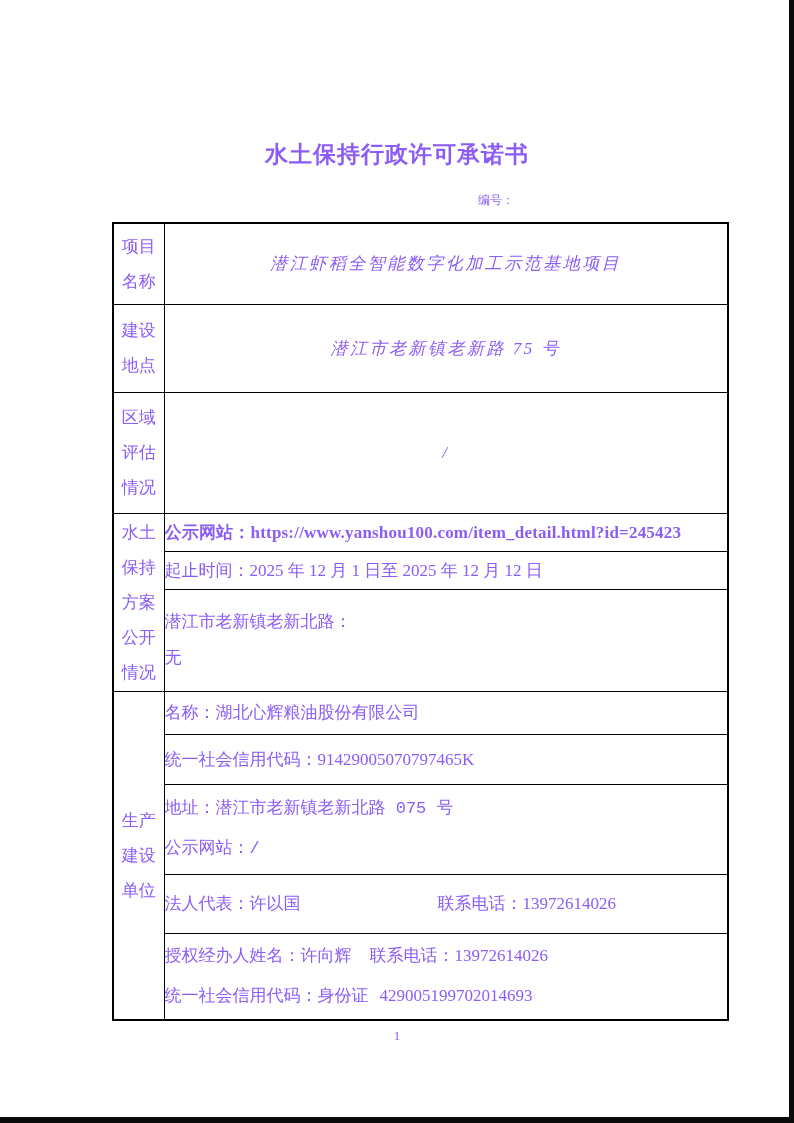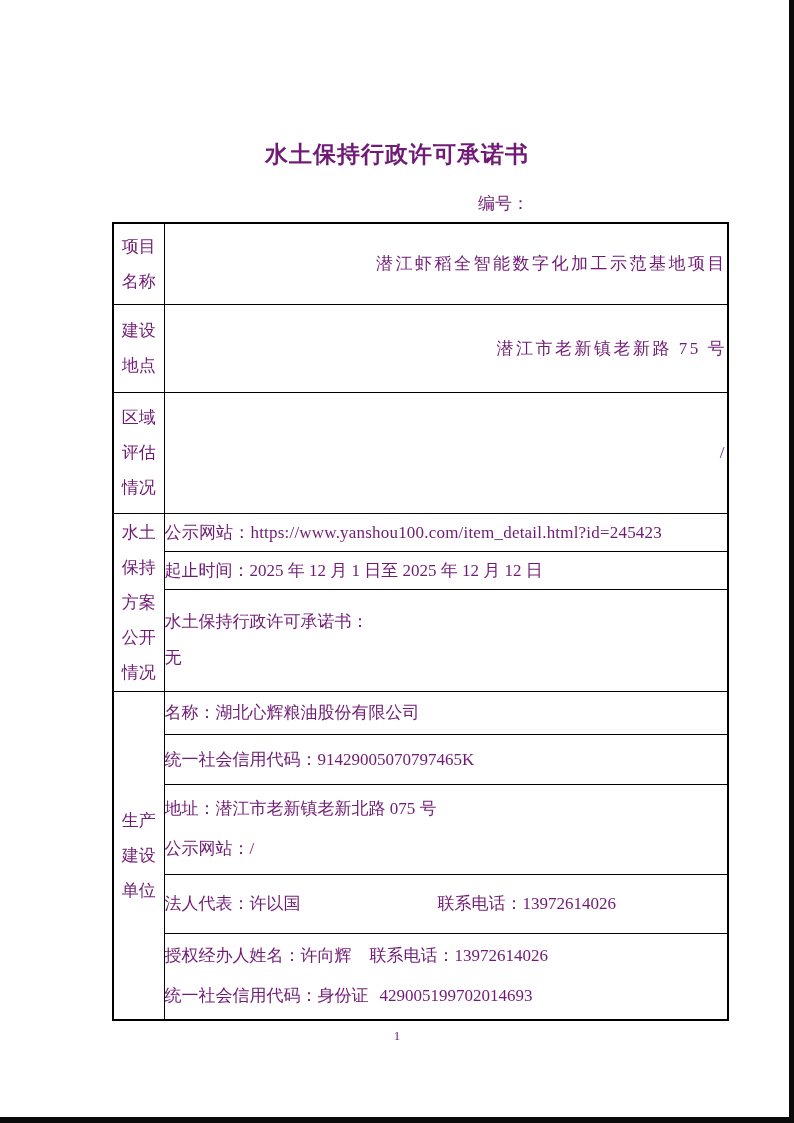--- a/index.html
+++ b/index.html
@@ -2,63 +2,63 @@
 <html><head>
 <meta charset="utf-8">
 <style>
   html, body { margin:0; padding:0; background:#ffffff; }
   .page {
     position: relative;
     width: 794px;
     height: 1123px;
     background: #ffffff;
     font-family: "Liberation Serif", "DejaVu Serif", serif;
-    color: #701a75;
+    color: #8b5cf6;
     overflow: hidden;
   }
   
   .edge-right  { position:absolute; top:0; right:0; width:5px; height:1123px; background:#0a0a0a; }
   .edge-bottom { position:absolute; left:0; bottom:0; width:794px; height:6px; background:#0a0a0a; }
 
   .doc-title {
     position:absolute; top:139px; left:0; width:100%;
     text-align:center; font-size:23px; font-weight:bold; letter-spacing:1px;
   }
-  .serial { position:absolute; top:192px; left:478px; font-size:17px; }
+  .serial { position:absolute; top:192px; left:478px; font-size:12px; }
 
   table.form {
     position:absolute; top:222px; left:112px;
     width:615px; border-collapse:collapse; table-layout:fixed;
     border:2px solid #000;
   }
   table.form td {
     border:1px solid #000;
     font-size:17px;
     vertical-align:middle;
     padding:0;
     overflow:hidden;
   }
   td.lbl { text-align:center; font-size:16px; line-height:35px;margin-left:31px; }
-  td.val-c { text-align:right; font-size:16px; letter-spacing:2.5px; }
+  td.val-c { text-align:center; font-size:16px; letter-spacing:2.5px;font-style:italic; }
   td.val-l { text-align:left; padding-left:11px; }
   td.top { vertical-align:top; padding-top:7px; line-height:36px; }
   .lh40 { line-height:40px; }
-  .url-line { letter-spacing:0.2px; }
+  .url-line { letter-spacing:0.2px;font-weight:bold; }
   .w255 { display:inline-block; width:273px; }
   .w205 { display:inline-block; width:205px; }
   .w215 { display:inline-block; width:215px; }
 
   tr.h81  { height:81px; }
   tr.h88  { height:88px; }
   tr.h121 { height:121px; }
   tr.h38  { height:38px;padding-left:23px; }
   tr.h102 { height:102px; }
   tr.h43  { height:43px; }
   tr.h50  { height:50px; }
-  tr.h90  { height:90px; }
+  tr.h90  { height:90px;font-family:Liberation Mono, monospace; }
   tr.h59  { height:59px; }
   tr.h87  { height:87px; }
 
   .pagenum {
     position:absolute; top:1028px; left:0; width:100%;
     text-align:center; font-size:13px;
   }
 </style>
 </head>
 <body>
@@ -111,21 +111,21 @@
       </td>
       <td class="val-l url-line">公示网站：https://www.yanshou100.com/item_detail.html?id=245423</td>
     </tr>
 
     <tr class="h38">
       <td class="val-l">起止时间：2025 年 12 月 1 日至 2025 年 12 月 12 日</td>
     </tr>
 
     <tr class="h102">
       <td class="val-l top">
-        <div>水土保持行政许可承诺书：</div>
+        <div>潜江市老新镇老新北路：</div>
         <div>无</div>
       </td>
     </tr>
 
     <tr class="h43">
       <td class="lbl" rowspan="5">
         <div>生产</div>
         <div>建设</div>
         <div>单位</div>
       </td>

